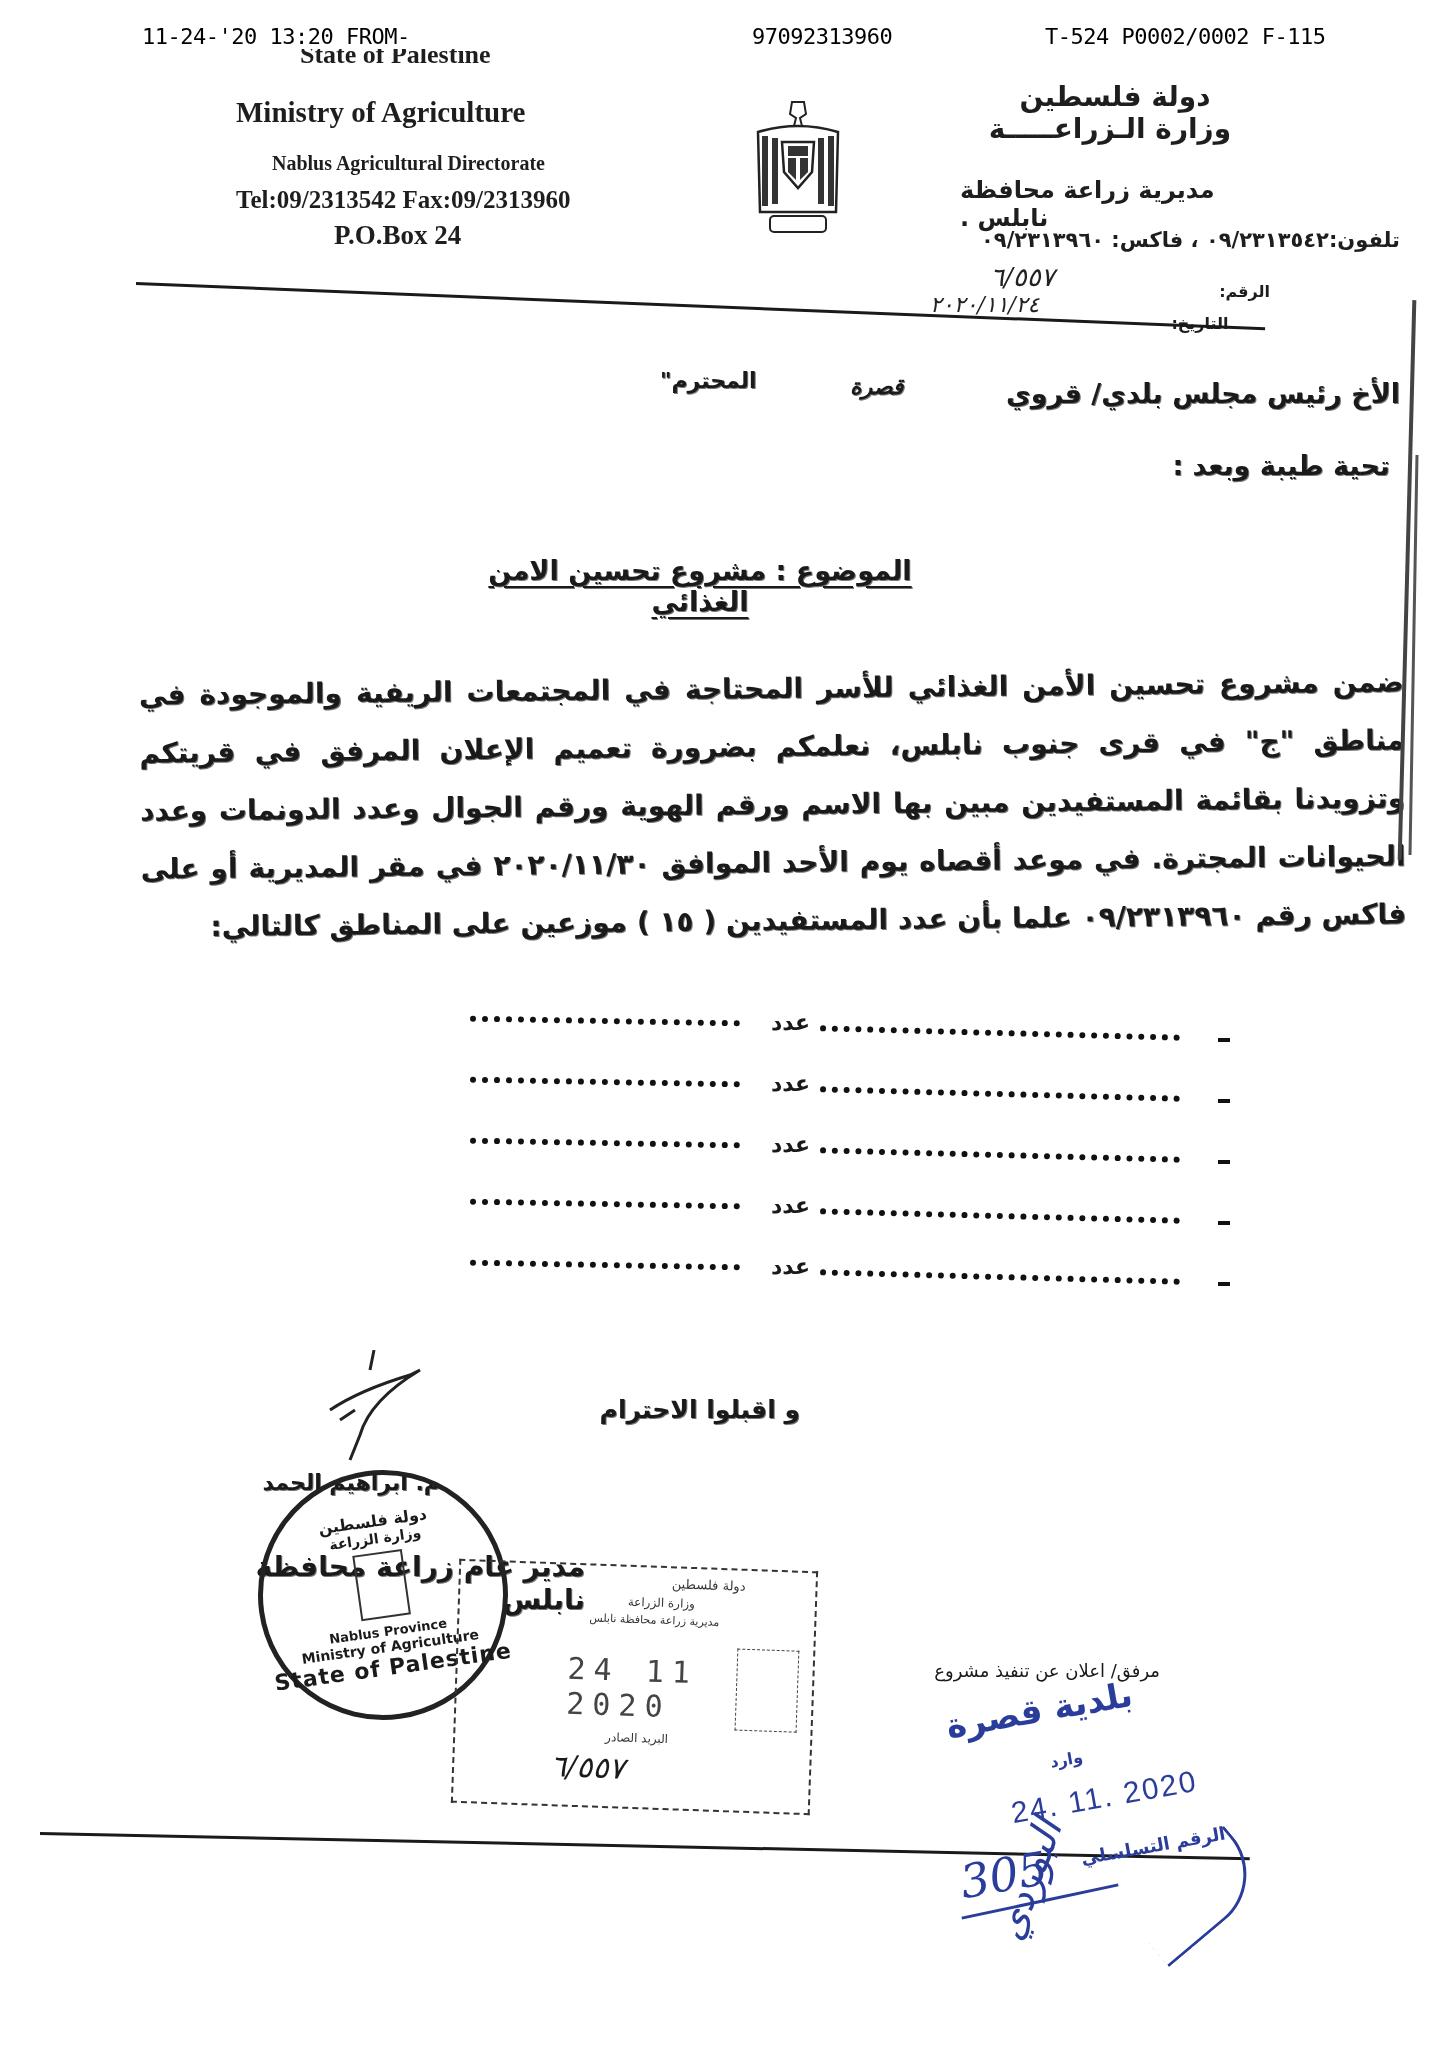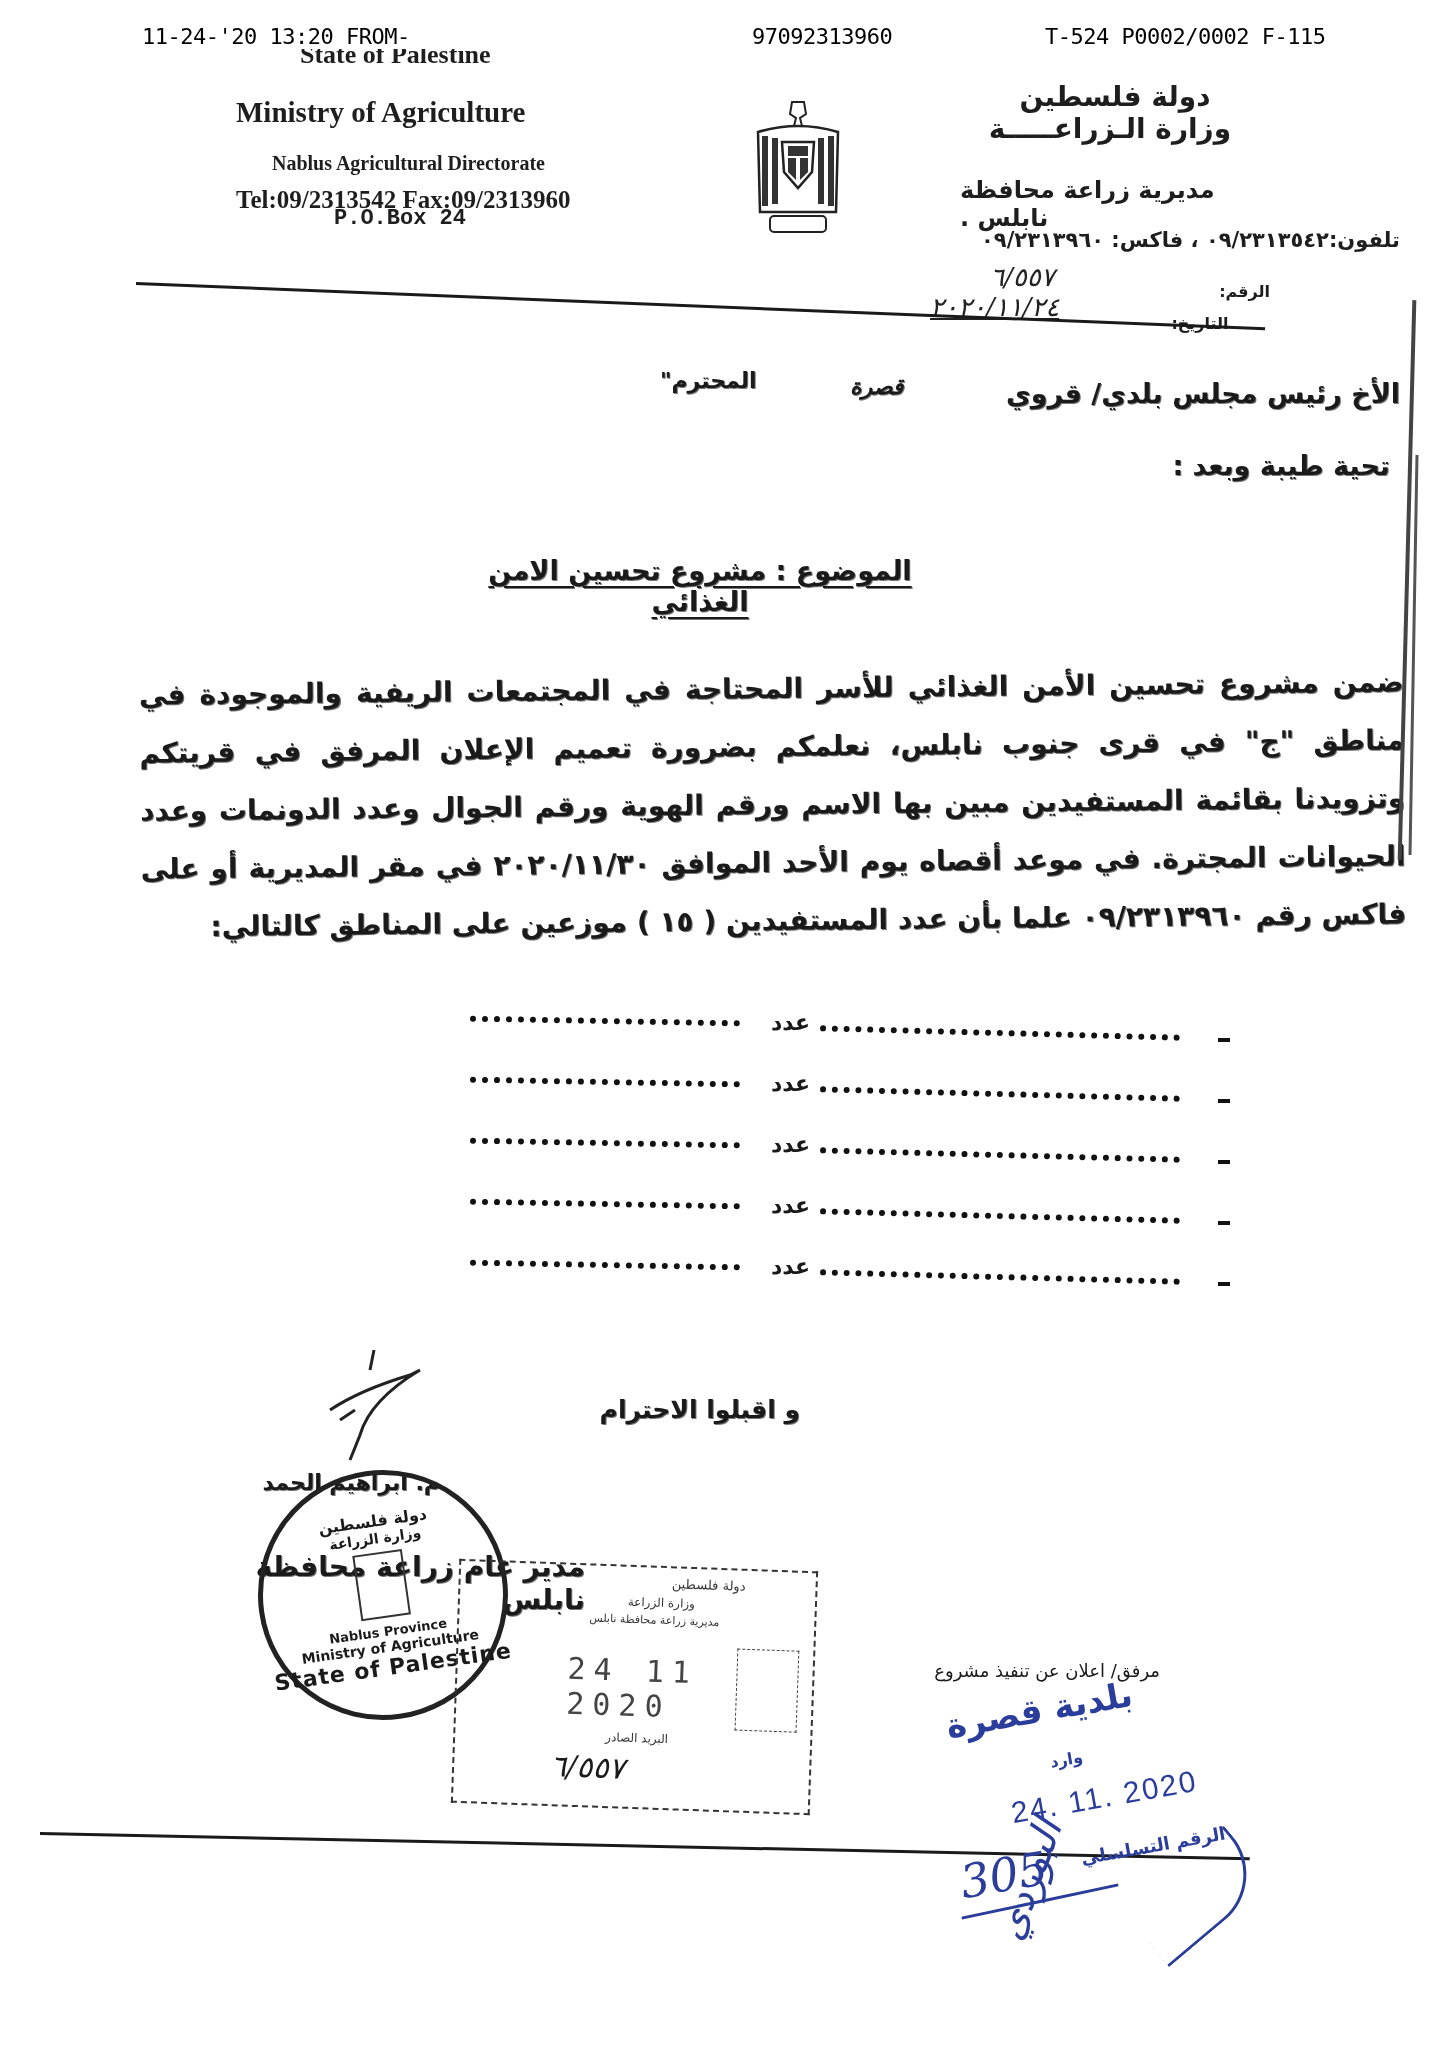--- a/index.html
+++ b/index.html
@@ -9,33 +9,33 @@
 
   
   .fax { font-family: "DejaVu Sans Mono", monospace; font-size: 22px; color: #000000; top: 24px; letter-spacing: -0.5px; }
 
   
   .en { font-family: "Liberation Serif", serif; font-weight: bold; color: #1e1e1e; text-align: center; }
   .en-state { top: 40px; left: 300px; font-size: 26px; clip-path: inset(30% 0 0 0); }
   .en-ministry { top: 96px; left: 236px; font-size: 29px; }
   .en-dir { top: 152px; left: 272px; font-size: 20px; }
   .en-tel { top: 186px; left: 236px; font-size: 25px; }
-  .en-po { top: 206px; left: 334px; font-size: 22px; font-family: Liberation Mono, monospace; }
+  .en-po { top: 220px; left: 334px; font-size: 27px; }
 
   
   .ar { direction: rtl; font-family: "DejaVu Sans", sans-serif; font-weight: bold; color: #1e1e1e; }
   .ar-state { top: 80px; left: 1000px; width: 230px; text-align: center; font-size: 28px; }
   .ar-ministry { top: 112px; left: 980px; width: 260px; text-align: center; font-size: 28px; }
   .ar-dir { top: 176px; left: 960px; width: 300px; text-align: left; font-size: 24px; }
   .ar-tel { top: 228px; left: 900px; width: 500px; text-align: right; font-size: 21px; }
   .ar-ref { top: 282px; left: 1150px; width: 120px; text-align: right; font-size: 16px; }
   .ar-date { top: 306px; left: 1130px; width: 140px; text-align: center; font-size: 16px; margin-top: 8px; }
   .hand { font-family: "DejaVu Serif", serif; font-style: italic; color: #222; }
   .ref-hand { top: 262px; left: 990px; font-size: 26px; }
-  .date-hand { top: 292px; left: 930px; font-size: 26px; letter-spacing: 2px; text-decoration: underline; }
+  .date-hand { top: 292px; left: 930px; font-size: 22px; letter-spacing: 2px; }
 
   .rule { height: 3px; background: #1a1a1a; transform-origin: left center; }
 
   .emblem { top: 92px; left: 748px; width: 100px; height: 150px; }
 
   
   .body-text { direction: rtl; font-family: "DejaVu Sans", sans-serif; font-weight: bold; color: #1a1a1a;
                text-shadow: 1px 1px 0 #777; }
   .salutation { top: 378px; left: 600px; width: 800px; font-size: 27px; text-align: right; }
   .sal-respect { top: 368px; left: 660px; font-size: 22px; }

